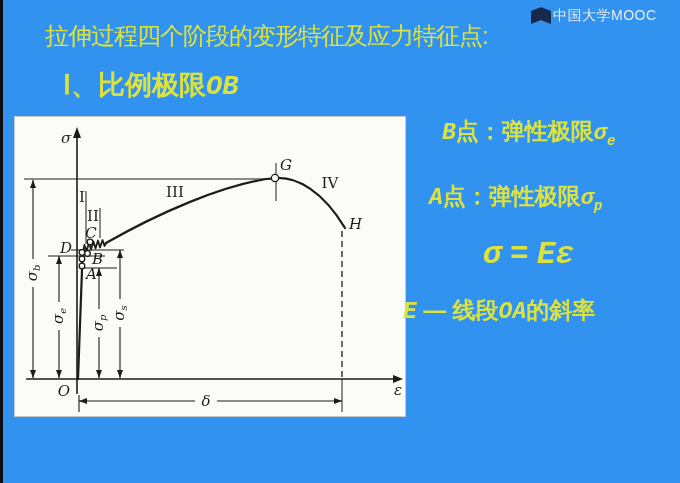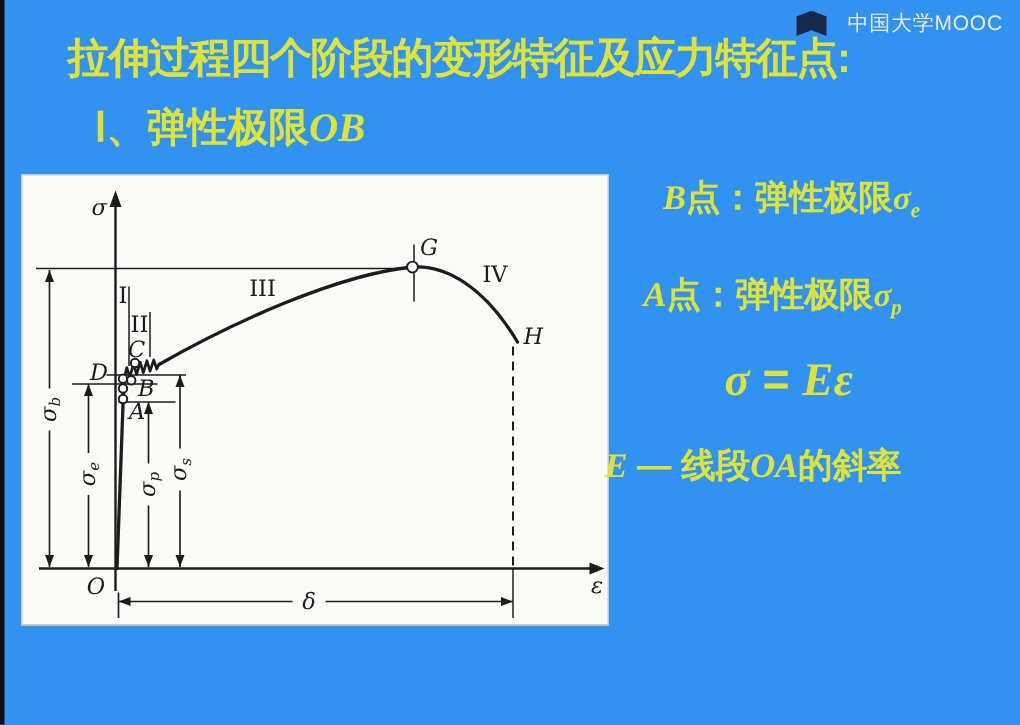--- a/index.html
+++ b/index.html
@@ -2,31 +2,31 @@
 <html><head>
 <meta charset="utf-8">
 <style>
   html,body{margin:0;padding:0;}
   body{
     width:680px;height:483px;position:relative;overflow:hidden;
     background:#3193ef;
     font-family:"Liberation Sans",sans-serif;
   }
   .edge-left{position:absolute;left:0;top:0;width:3px;height:483px;background:#0d0d12;}
-  .logo{position:absolute;left:529px;top:6px;display:flex;align-items:center;gap:12px;}
+  .logo{position:absolute;left:529px;top:6px;display:flex;align-items:center;gap:0;}
   .logo-text{color:#e8ebf2;font-size:14px;letter-spacing:0.5px;font-family:"Liberation Sans",sans-serif;}
   .title{
     position:absolute;left:45px;top:20px;width:600px;
-    color:#dde33c;font-size:28px;font-weight:bold;letter-spacing:-1px;white-space:nowrap;
+    color:#dde33c;font-size:24px;font-weight:normal;letter-spacing:-1px;white-space:nowrap;
   }
   .subtitle{
     position:absolute;left:63px;top:67px;
     color:#dde33c;font-size:27px;font-weight:bold;white-space:nowrap;
   }
-  .math{font-family:Liberation Serif, serif;font-style:italic;font-weight:bold;}
+  .math{font-family:Liberation Mono, monospace;font-style:italic;font-weight:bold;}
   .panel{
     position:absolute;left:14px;top:116px;width:392px;height:301px;
     background:#fbfbf8;border:1px solid #c9c9c4;box-sizing:border-box;
   }
   .note{position:absolute;color:#dde33c;font-size:23px;font-weight:bold;white-space:nowrap;}
   .note .sym{font-size:22px;}
   .note sub{font-size:14px;}
   .note-b{left:442px;top:116px;}
   .note-a{left:429px;top:181px;}
   .formula{left:483px;top:235px;font-size:31px;}
@@ -45,21 +45,21 @@
   <svg width="24" height="19" viewBox="0 0 24 19">
     <path d="M2,5 L11,1.5 L11,14.5 L2,18 Z" fill="#16294d"></path>
     <path d="M13,1.5 L22,5 L22,18 L13,14.5 Z" fill="#16294d"></path>
     <path d="M10.5,1.5 L13.5,1.5 L13.5,15 L12,13.8 L10.5,15 Z" fill="#16294d"></path>
   </svg>
   <span class="logo-text">中国大学MOOC</span>
 </div>
 
 <div class="title">拉伸过程四个阶段的变形特征及应力特征点:</div>
 
-<div class="subtitle"><span>Ⅰ、弹性极限</span><span class="math">OB</span></div>
+<div class="subtitle"><span>Ⅰ、比例极限</span><span class="math">OB</span></div>
 
 <div class="panel">
 <svg width="390" height="299" viewBox="0 0 390 299">
 
   <g stroke="#1c1c1c" stroke-width="1.6">
     <line x1="62" y1="13" x2="62" y2="277"></line>
     <line x1="11" y1="262" x2="381" y2="262"></line>
   </g>
   <polygon points="58,21 62,10 66,21" fill="#1c1c1c"></polygon>
   <polygon points="378,258 388,262 378,266" fill="#1c1c1c"></polygon>

